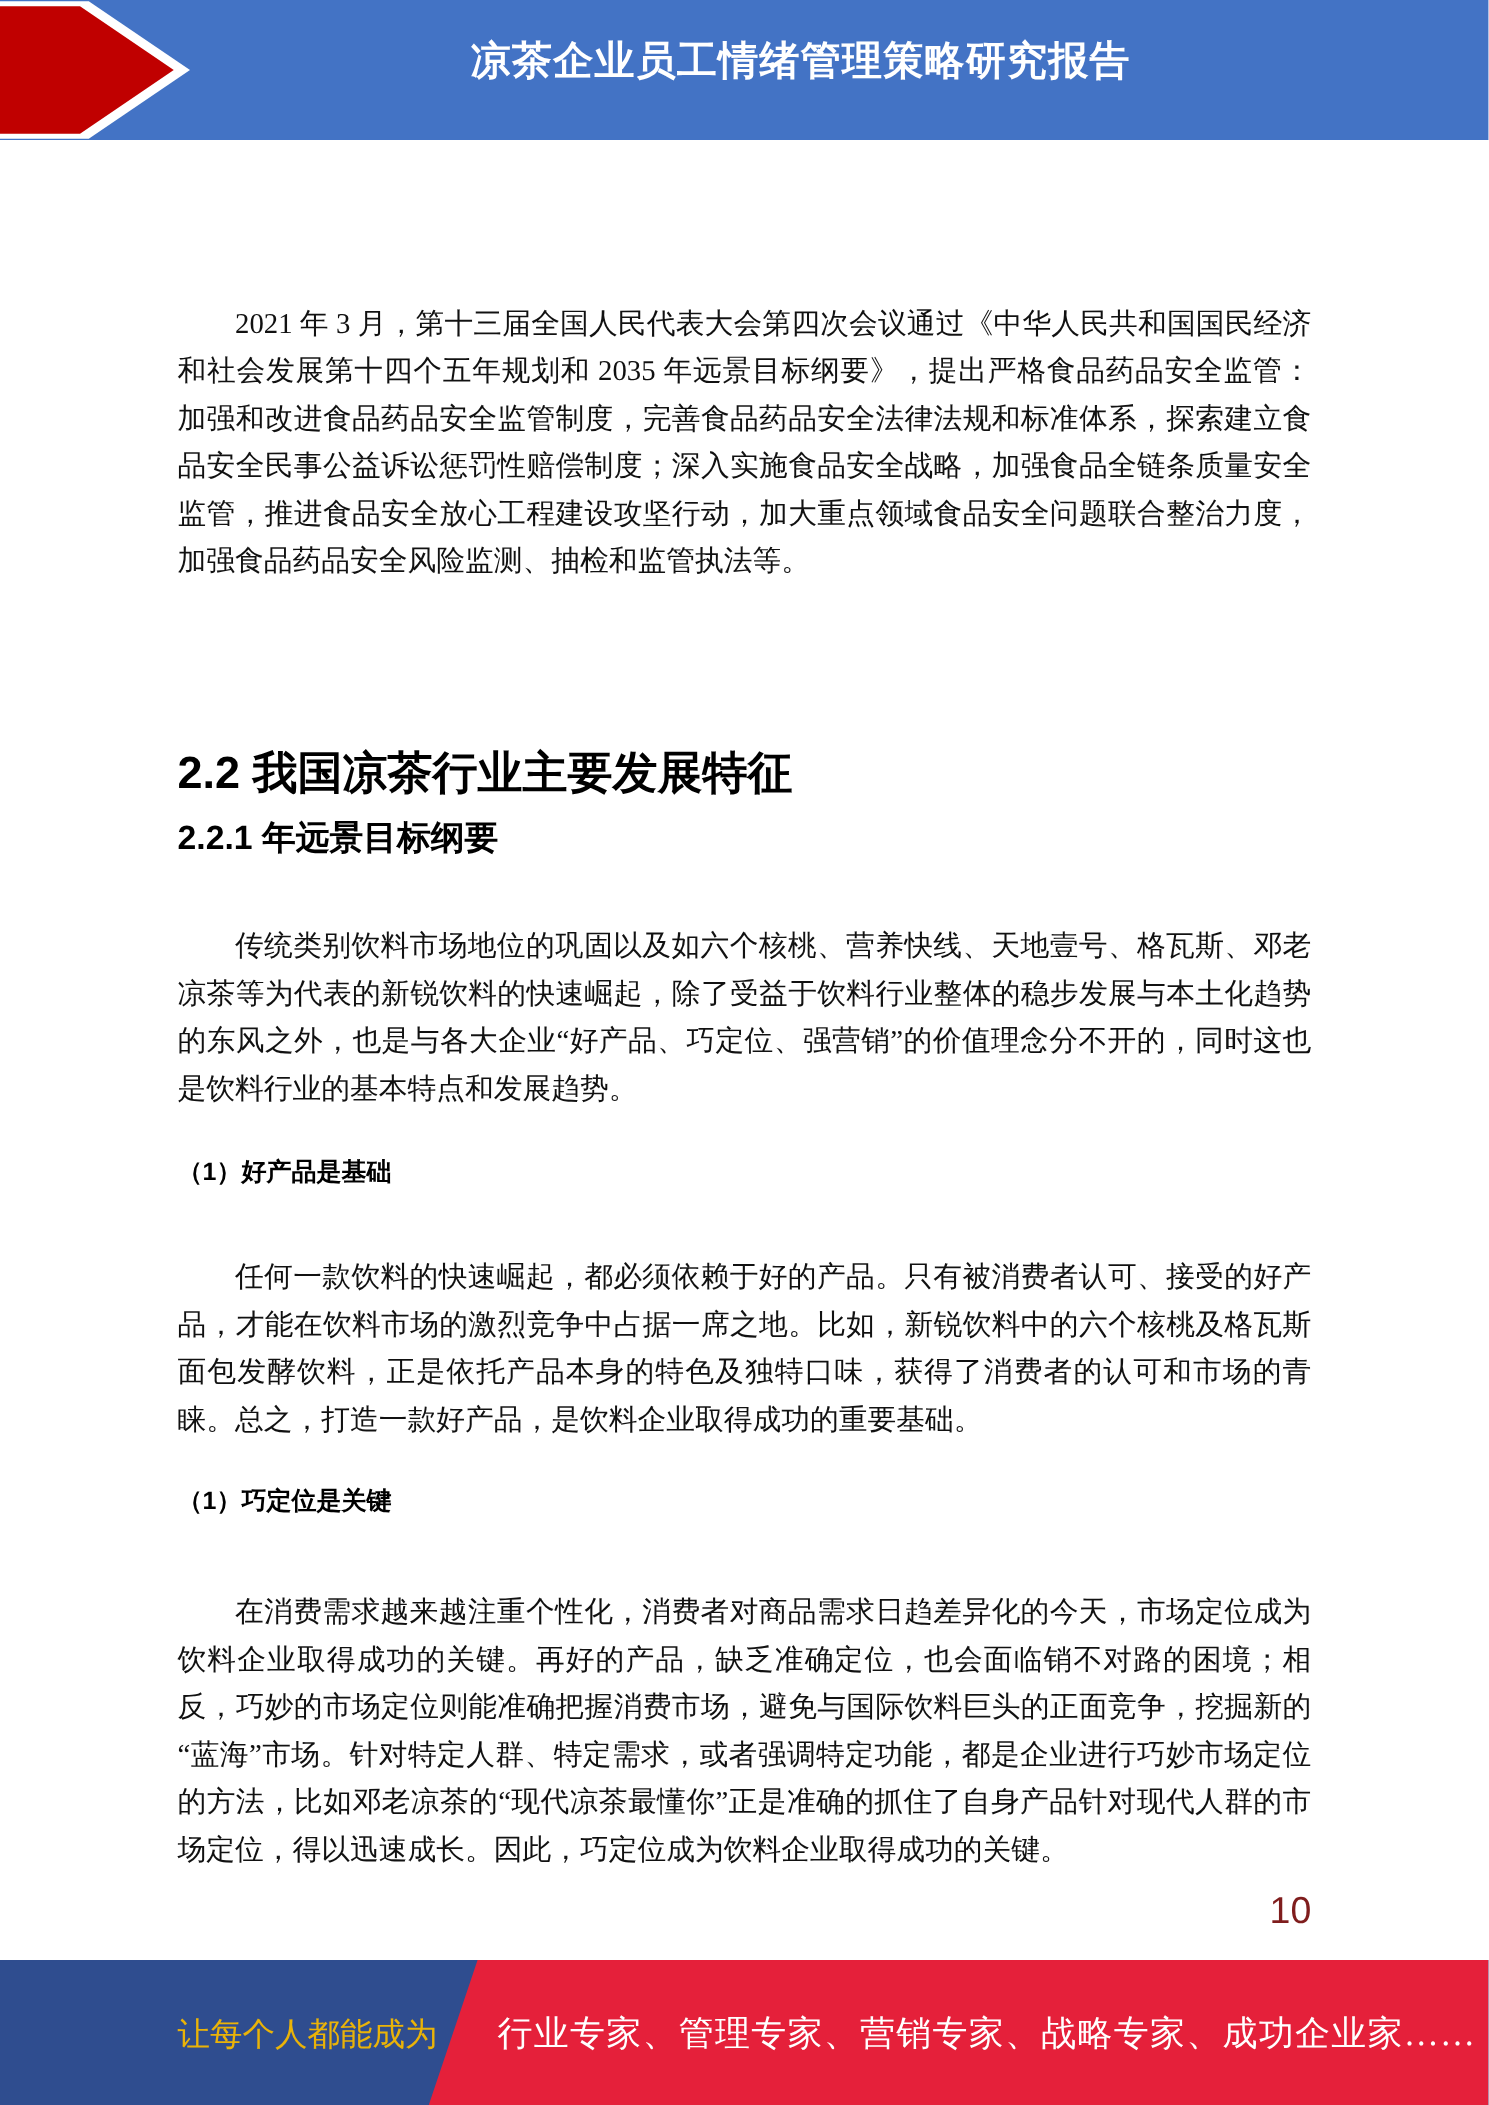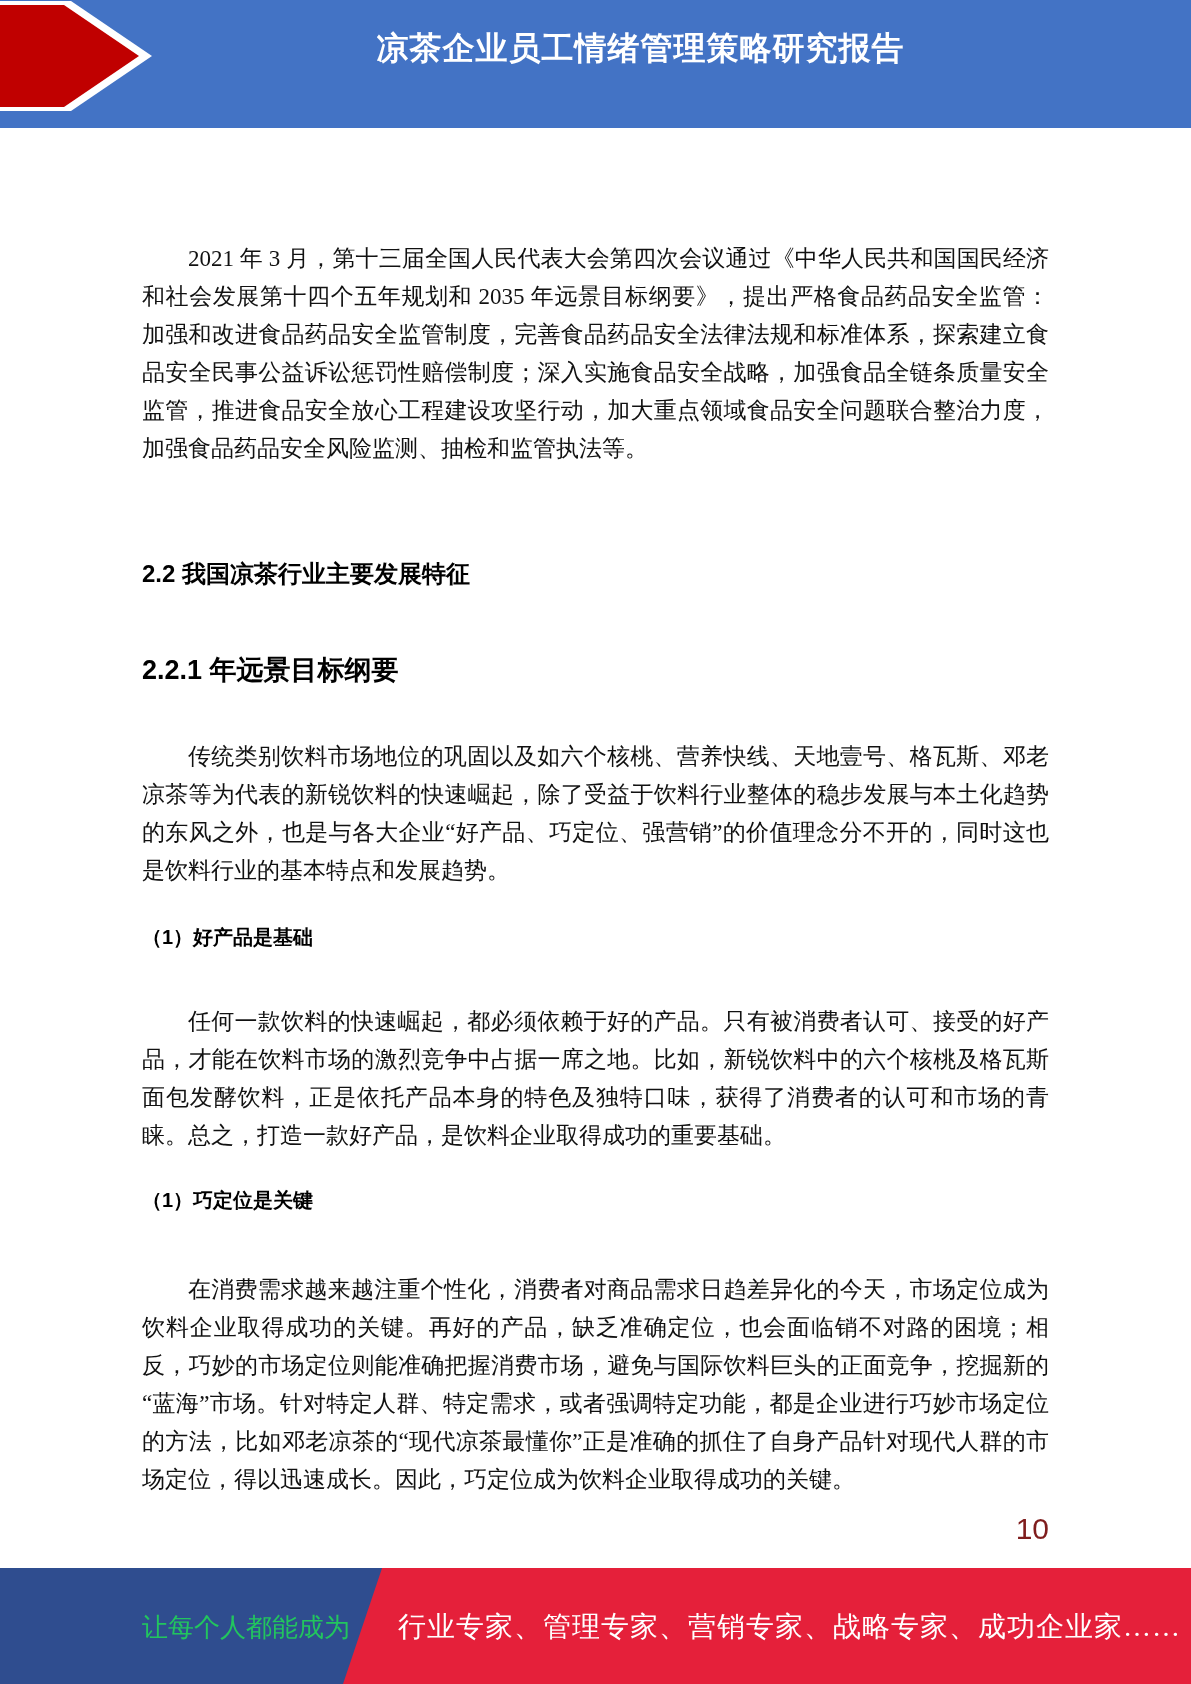--- a/index.html
+++ b/index.html
@@ -10,21 +10,21 @@
     background: #ffffff;
     overflow: hidden;
     font-family: "Liberation Serif", "DejaVu Serif", serif;
     color: #111111;
   }
 
   
   .header-band {
     position: absolute;
     top: 0; left: 0;
-    width: 1191px; height: 128px;
+    width: 1191px; height: 112px;
     background: #4373C5;
   }
   .header-arrow {
     position: absolute;
     top: 0; left: 0;
     width: 160px; height: 112px;
   }
   .header-title {
     position: absolute;
     top: 0; left: 90px; right: 0;
@@ -55,21 +55,21 @@
   }
   .para.indent { text-indent: 2em; }
 
   .h-sec {
     font-family: "Liberation Sans", "DejaVu Sans", sans-serif;
     font-weight: bold;
     color: #000000;
     margin: 0;
     white-space: nowrap;
   }
-  .h2-style { font-size: 24px; }
+  .h2-style { font-size: 36px; margin-top: 36px; }
   .h3-style { font-size: 27px; }
   .h4-style { font-size: 20px; }
 
   .page-number {
     position: absolute;
     top: 1512px;
     right: 142px;
     font-family: "Liberation Sans", "DejaVu Sans", sans-serif;
     font-size: 30px;
     color: #7f1d1d;
@@ -87,21 +87,21 @@
     top: 0; left: 0;
     width: 100%; height: 100%;
     background: #E5203A;
     clip-path: polygon(32.08% 0, 100% 0, 100% 100%, 28.80% 100%);
   }
   .footer-left {
     position: absolute;
     top: 42px; left: 0;
     width: 350px;
     text-align: right;
-    color: #22c55e;
+    color: #eab308;
     font-size: 26px;
     white-space: nowrap;
   }
   .footer-right {
     position: absolute;
     top: 40px; left: 398px;
     color: #ffffff;
     font-size: 28px;
     letter-spacing: 1px;
     white-space: nowrap;

